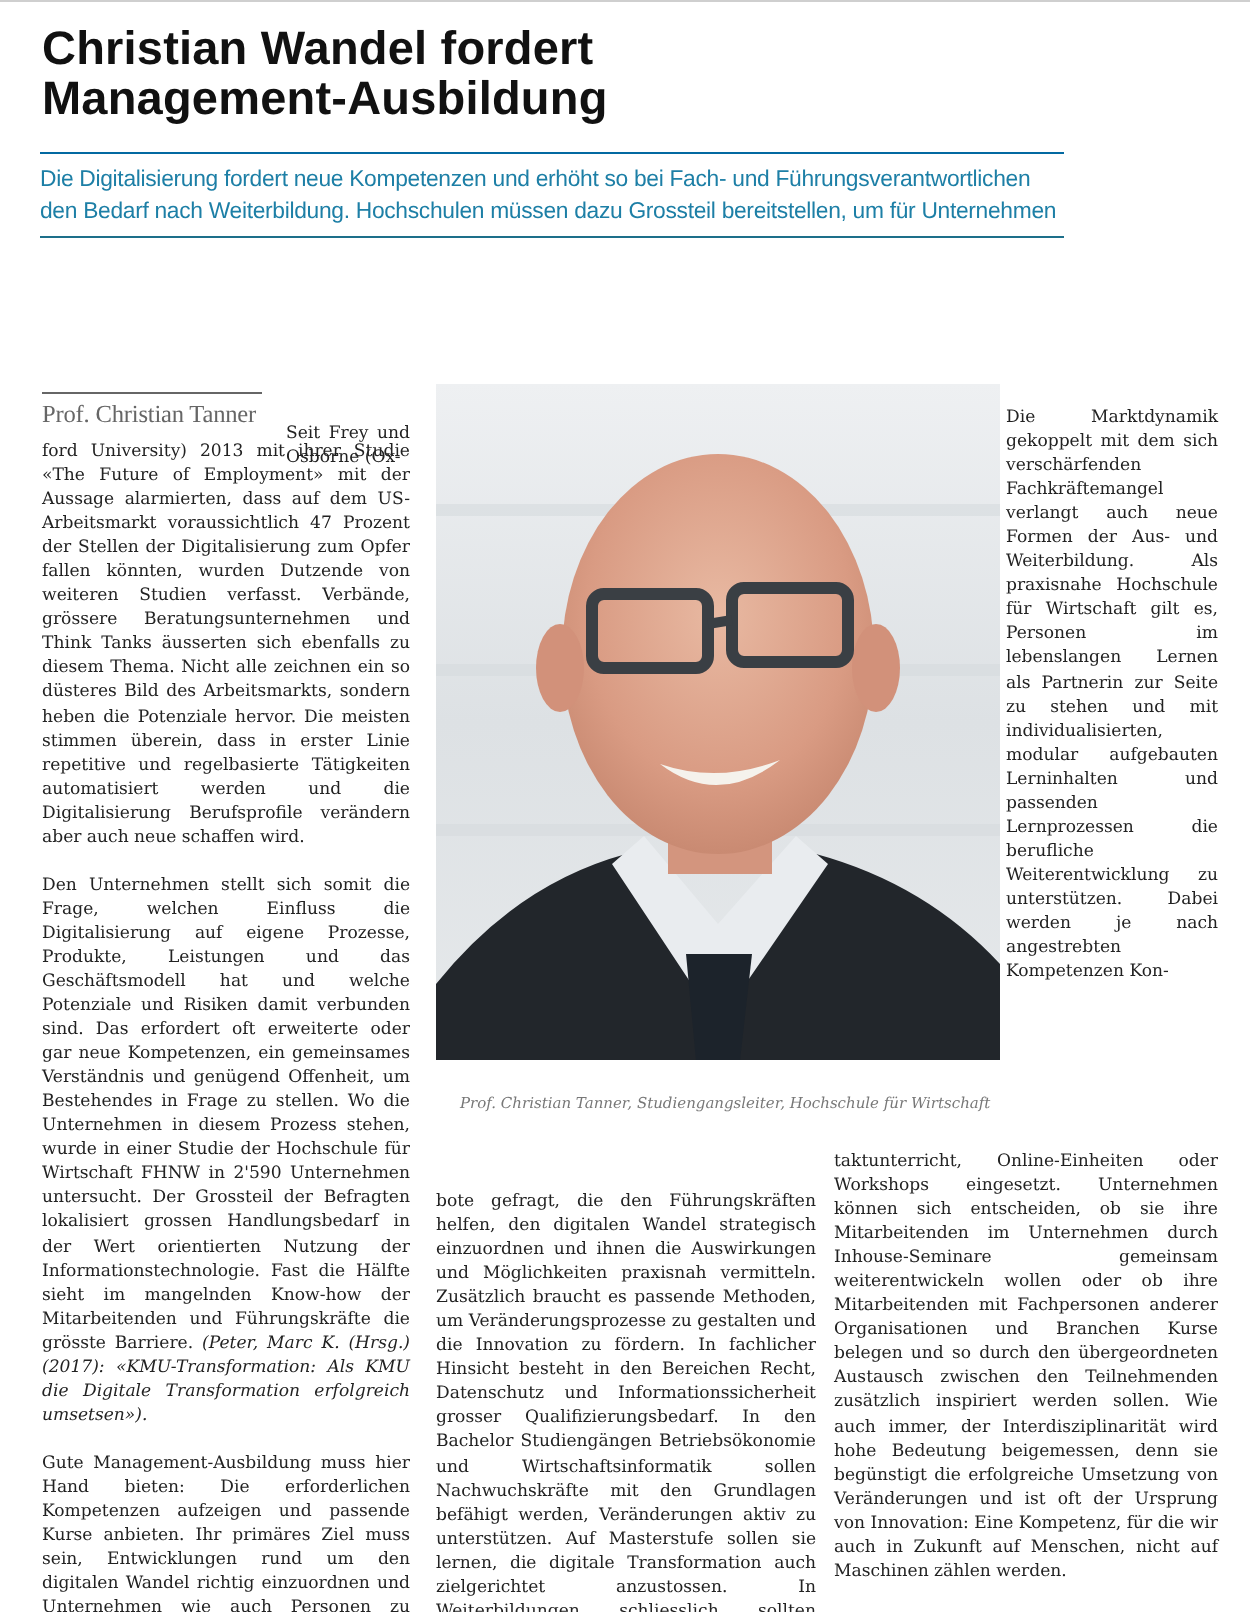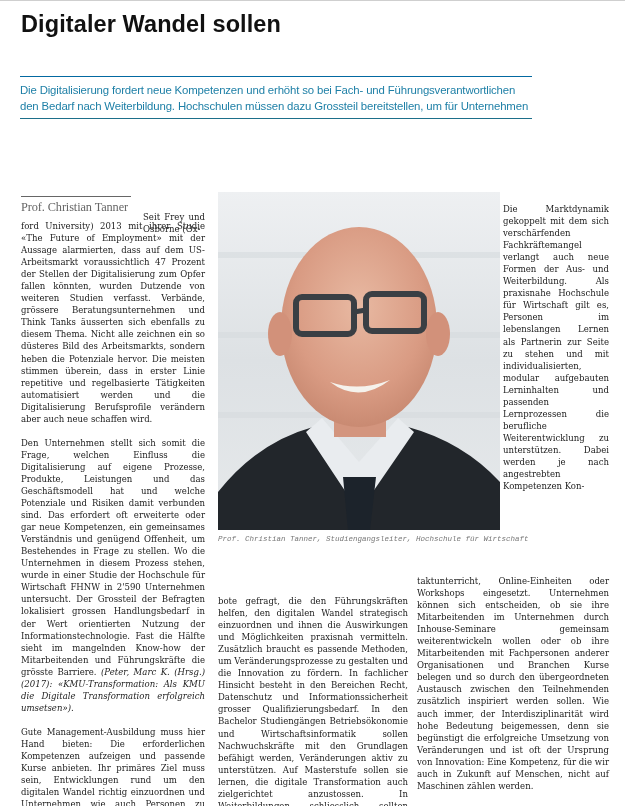--- a/index.html
+++ b/index.html
@@ -10,32 +10,33 @@
   .lead p { margin: 0; white-space: nowrap; }
   .col { position: absolute; font-size: 8.55px; line-height: 12.05px; color: #222; text-align: justify; }
   .col p { margin: 0; }
   .col .gap { height: 12px; }
   .byline-rule { position: absolute; left: 21px; top: 196px; width: 110px; height: 1px; background: #666; }
   .byline { position: absolute; left: 21px; top: 200px; font-family: Liberation Serif, serif; font-size: 12.3px; color: #666; letter-spacing: -0.1px; }
   .col1-top { left: 143px; top: 195px; width: 62px; text-align: justify; margin-top: 16px; }
   .col1 { left: 21px; top: 220px; width: 184px; }
   .photo { position: absolute; left: 218px; top: 192px; width: 282px; height: 338px; overflow: hidden; background: linear-gradient(180deg,#e9ecef 0%,#dfe3e6 20%,#eceff1 40%,#dde1e4 60%,#e8ebed 80%,#dee2e5 100%); }
   .caption { position: absolute; left: 218px; top: 534px; width: 290px; font-style: italic; font-size: 7.5px; line-height: 11px; color: #777; }
-  .caption p { margin: 0; white-space: nowrap; font-family: Liberation Mono, monospace; }
+  .caption p { margin: 12px; white-space: nowrap; }
   .col2 { left: 218px; top: 575px; width: 190px; margin-top: 20px; }
   .col3-side { left: 503px; top: 191px; width: 106px; }
   .col3 { left: 417px; top: 575px; width: 192px; }
 </style>
 </head>
 <body>
 
 <div class="topline"></div>
 
 <h1 class="title">
-  <span>Digitaler Wandel sollen</span><br>
+  <span>Christian Wandel fordert</span><br>
+  <span>Management-Ausbildung</span>
 </h1>
 
 <div class="lead">
   <p>Die Digitalisierung fordert neue Kompetenzen und erhöht so bei Fach- und Führungsverantwortlichen</p>
   <p>den Bedarf nach Weiterbildung. Hochschulen müssen dazu Grossteil bereitstellen, um für Unternehmen</p>
 </div>
 
 <div class="byline-rule"></div>
 <div class="byline">Prof. Christian Tanner</div>
 

